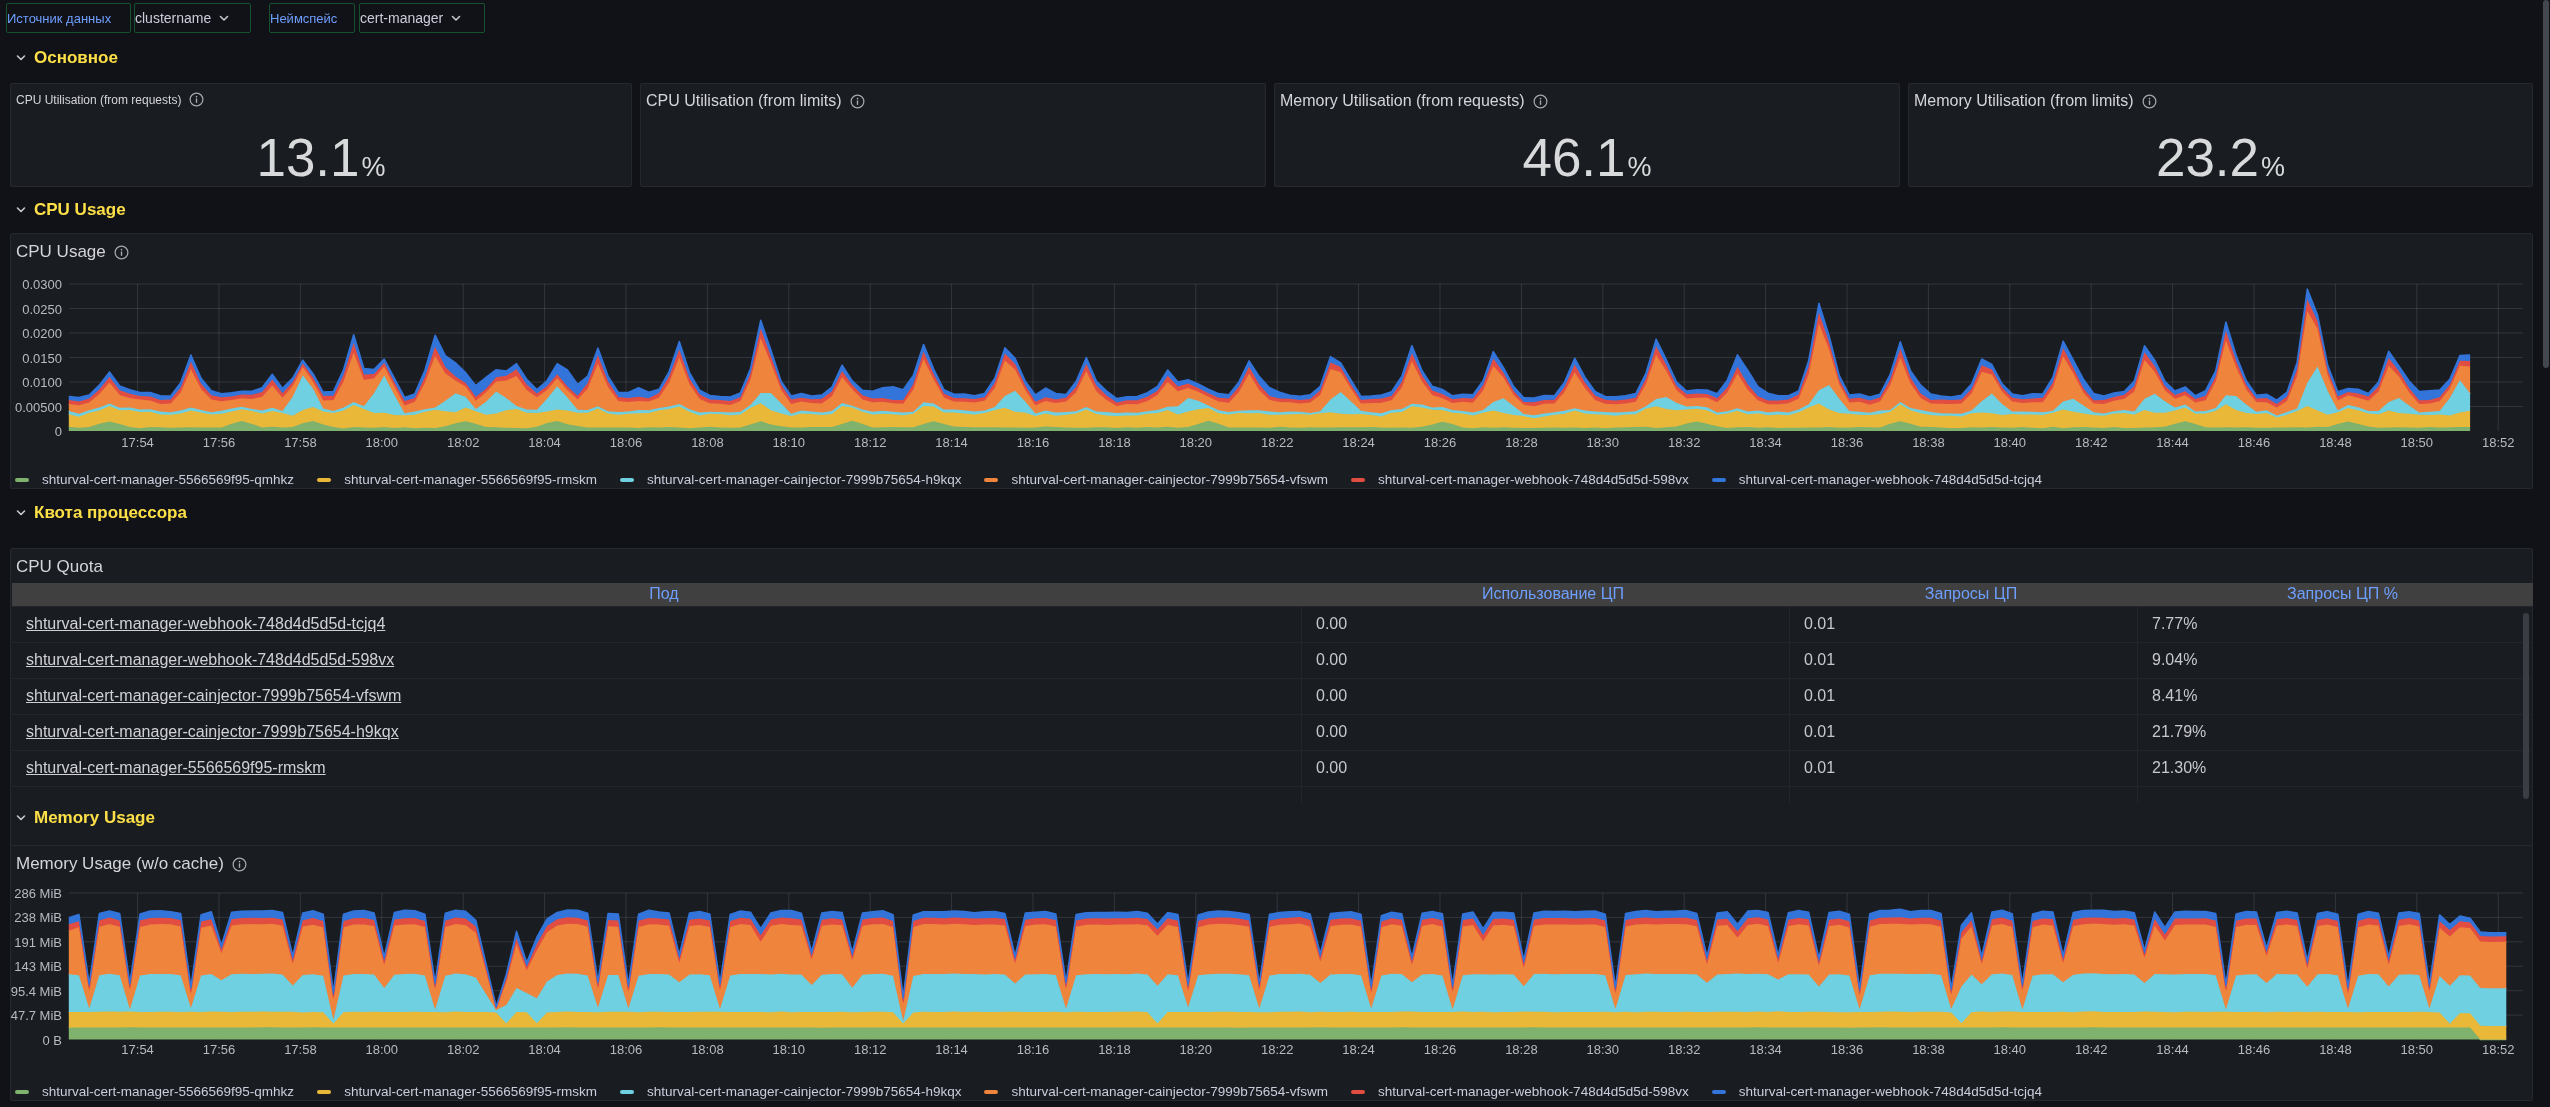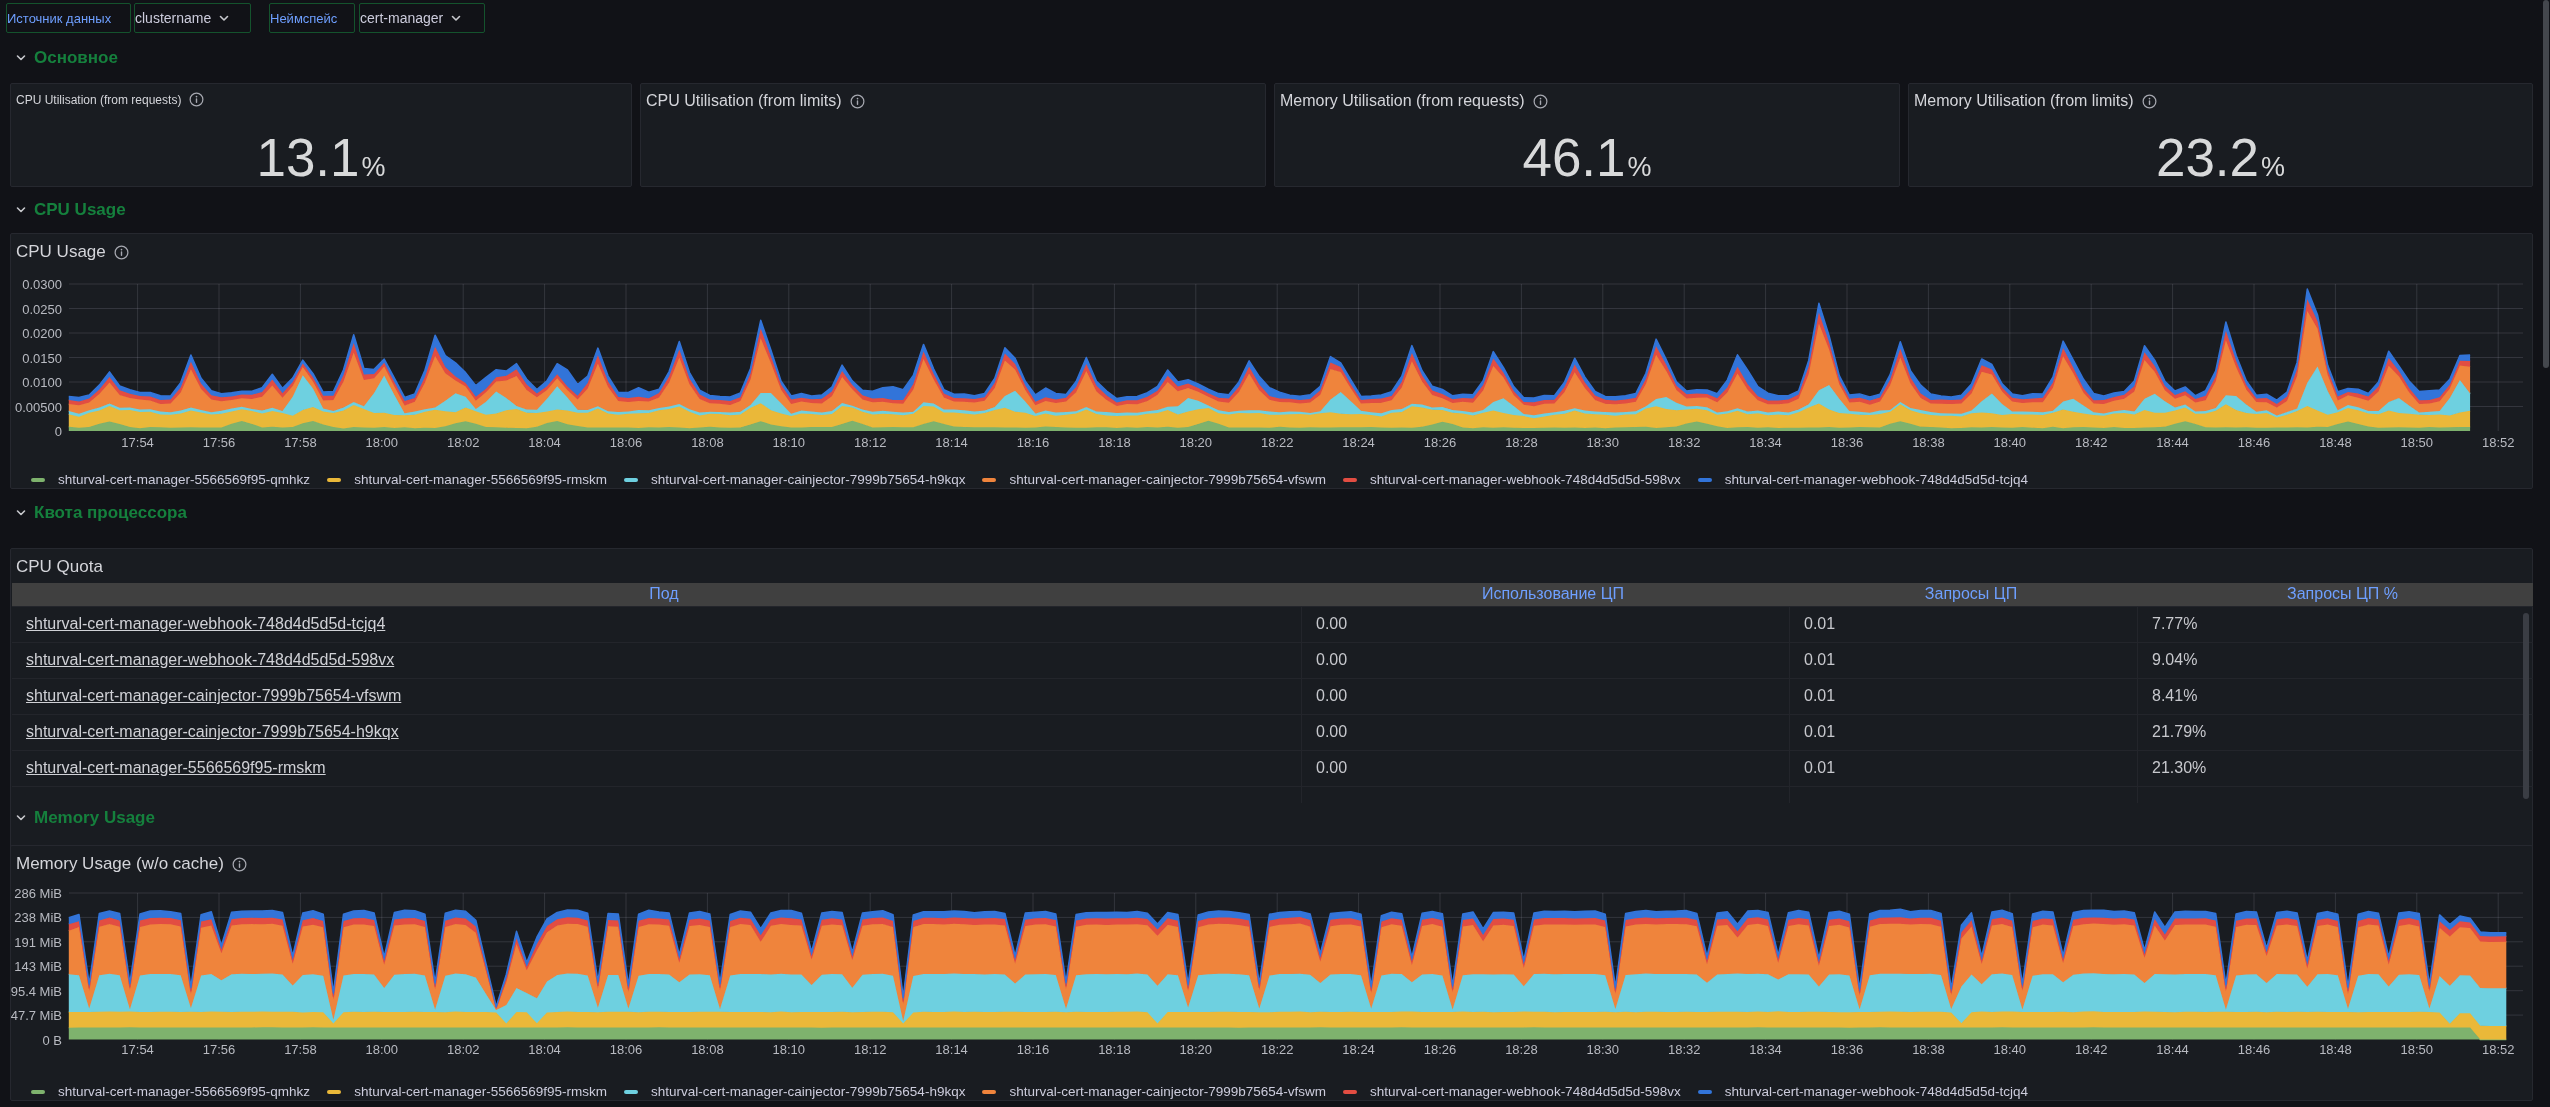--- a/index.html
+++ b/index.html
@@ -1,27 +1,27 @@
 <!DOCTYPE html>
 <html><head><meta charset="utf-8"><style>
 * { margin:0; padding:0; box-sizing:border-box; }
 body { width:2550px; height:1107px; background:#111217; font-family:"Liberation Sans",sans-serif; position:relative; overflow:hidden; color:#ccccdc; }
 .vbox { position:absolute; height:30px; border:1px solid #14532d; border-radius:2px; background:#111217; display:flex; align-items:center; justify-content:flex-start; font-size:13px; }
 .vlabel { color:#6e9fff; }
 .vval { color:#ccccdc; display:flex; align-items:center; font-size:14px; }
-.sech { position:absolute; display:flex; align-items:center; font-size:17px; font-weight:600; color:#15803d; }
+.sech { position:absolute; display:flex; align-items:center; font-size:17px; font-weight:600; color:#fde047; }
 .panel { position:absolute; background:#191c21; border:1px solid #26282f; border-radius:2px; }
 .ptitle { position:absolute; left:5px; top:8px; display:flex; align-items:center; font-size:17px; font-weight:500; color:#d4d5da; white-space:nowrap; }
 .ptitle .info { margin-left:8px; }
 .bigv { position:absolute; left:0; right:0; display:flex; align-items:baseline; justify-content:center; color:#d8d9da; font-weight:500; }
 .bigv .n { font-size:53px; }
 .bigv .pct { font-size:27px; margin-left:2px; }
 .nodata { position:absolute; left:0; right:0; text-align:center; font-size:54px; font-weight:500; color:#d8d9da; }
 .ax { font-size:13px; fill:#b8bac1; font-family:"Liberation Sans",sans-serif; }
-.legend { position:absolute; left:20px; display:flex; gap:17px; font-size:13.5px; color:#ccccdc; white-space:nowrap; align-items:center; }
+.legend { position:absolute; left:4px; display:flex; gap:23px; font-size:13.5px; color:#ccccdc; white-space:nowrap; align-items:center; }
 .li { display:flex; align-items:center; }
 .lm { width:14px; height:4px; border-radius:2px; margin-right:13px; display:inline-block; }
 table.qt { position:absolute; left:1px; top:34px; width:2521px; border-collapse:collapse; font-size:16px; table-layout:fixed; }
 table.qt th { background:#404040; color:#6e9fff; text-align:center; font-weight:500; padding:0 0 0 14px; height:23px; }
 table.qt td { border-top:1px solid #23252b; border-bottom:1px solid #23252b; padding:0 0 0 14px; height:36px; color:#c7c8cd; }
 table.qt td.l { text-decoration:underline; color:#d0d1d6; }
 .colsep { position:absolute; width:1px; background:#23252b; }
 </style></head><body>
 
 <div class="vbox" style="left:6px; top:3px; width:125px;">

